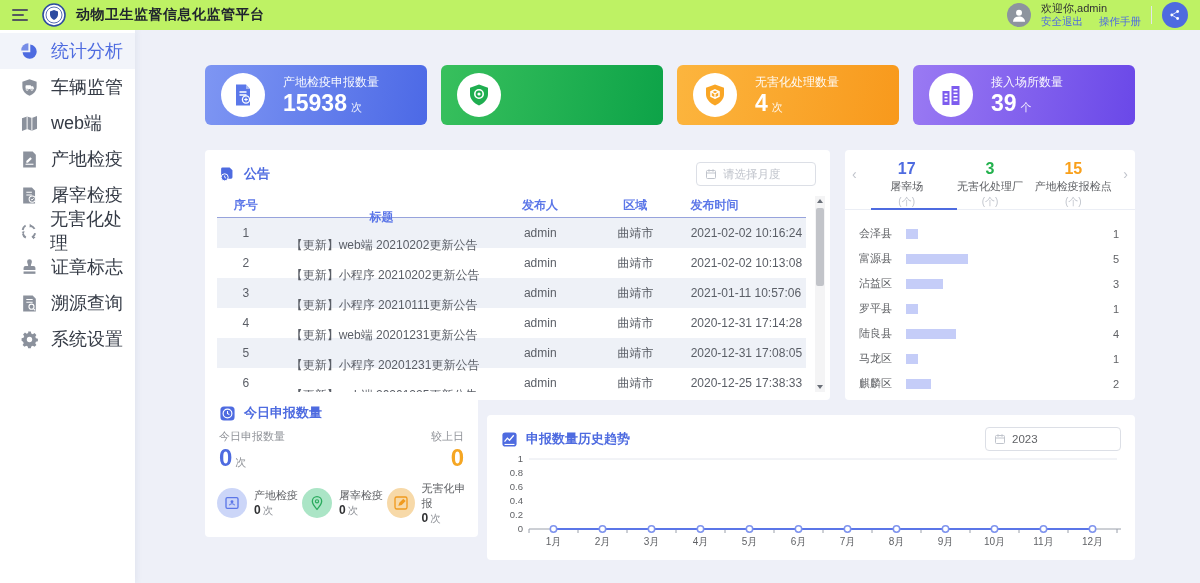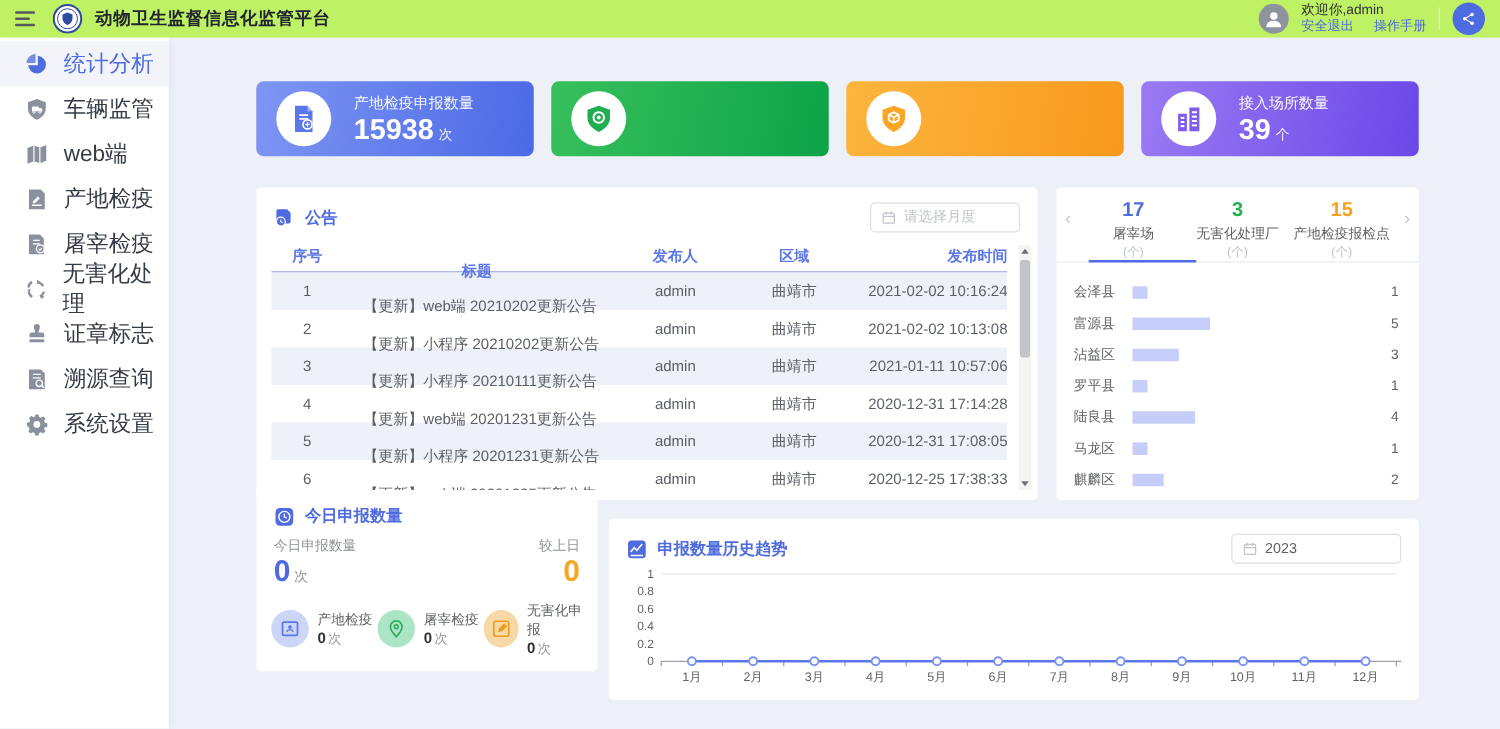--- a/index.html
+++ b/index.html
@@ -54,21 +54,21 @@
   .pick input { border:none; outline:none; width:84px; font-size:11.5px; color:#606266; font-family:inherit; }
   .pick input::placeholder { color:#c0c4cc; }
 
   
   .panel-announce { left:70px; top:120px; width:625px; height:250px; }
   .tblwrap { position:absolute; left:12px; right:24px; top:44px; bottom:6px; overflow:hidden; }
   .thead { display:flex; align-items:center; height:24px; color:#5b76e8; font-weight:bold; border-bottom:1px solid #97a3dc; }
   .trow { display:flex; align-items:center; height:30px; color:#5a5e66; cursor:pointer; }
   .trow:nth-child(even) { background:#eef1f7; }
   .c0{ width:10%; text-align:center; } .c1{ width:37%; text-align:left; padding-left:16px;margin-top:24px; }
-  .c2{ width:18%; text-align:center; } .c3{ width:15%; text-align:center; } .c4{ width:20%; text-align:right;margin-left:12px; }
+  .c2{ width:18%; text-align:center; } .c3{ width:15%; text-align:center; } .c4{ width:20%; text-align:left;margin-left:12px; }
   .thead .c1 { text-align:center; padding-left:0; }
   .scrollbar { position:absolute; right:5px; top:46px; bottom:8px; width:10px; background:#f4f4f5; }
   .sb-arrow { position:absolute; left:0; width:10px; height:10px; display:flex; align-items:center; justify-content:center; cursor:pointer; }
   .sb-arrow.up{ top:0; } .sb-arrow.down{ bottom:0; }
   .tri { width:0; height:0; border-left:3px solid transparent; border-right:3px solid transparent; }
   .tri.u { border-bottom:4px solid #6a6f77; } .tri.d { border-top:4px solid #6a6f77; }
   .sb-thumb { position:absolute; left:1px; top:12px; width:8px; height:78px; background:#c2c4c9; border-radius:2px; cursor:pointer; }
 
   
   .panel-facility { left:710px; top:120px; width:290px; height:250px; }
@@ -274,20 +274,24 @@
           </svg>
         </div>
       </div>
       <div class="card" style="background: linear-gradient(100deg, rgb(252, 181, 62), rgb(248, 153, 28));">
         <div class="circ" style="color:#f9a625">
           <svg viewBox="0 0 24 24">
             <path d="M12 1.5l9 3.3v6.2c0 5.4-3.8 9-9 11.5-5.2-2.5-9-6.1-9-11.5V4.8z" fill="currentColor"></path>
             <path d="M12 6.8l4 2v4.4l-4 2-4-2V8.8z" fill="none" stroke="#fff" stroke-width="1.5"></path>
             <path d="M8 8.8l4 2 4-2M12 10.8v4.4" stroke="#fff" stroke-width="1.2" fill="none"></path>
           </svg>
+        </div>
+        <div class="ctxt">
+          <div class="clabel">无害化处理数量</div>
+          <div class="cval"><span>4</span><span class="cunit">次</span></div>
         </div>
       </div>
       <div class="card" style="background: linear-gradient(100deg, rgb(154, 122, 243), rgb(106, 72, 232));">
         <div class="circ" style="color:#7d5cee">
           <svg viewBox="0 0 24 24">
             <rect x="3.5" y="8" width="7" height="14" fill="currentColor"></rect>
             <rect x="12.5" y="3" width="8" height="19" fill="currentColor"></rect>
             <g fill="#fff">
               <rect x="5.5" y="10.5" width="3" height="1.6"></rect>
               <rect x="5.5" y="13.8" width="3" height="1.6"></rect>

